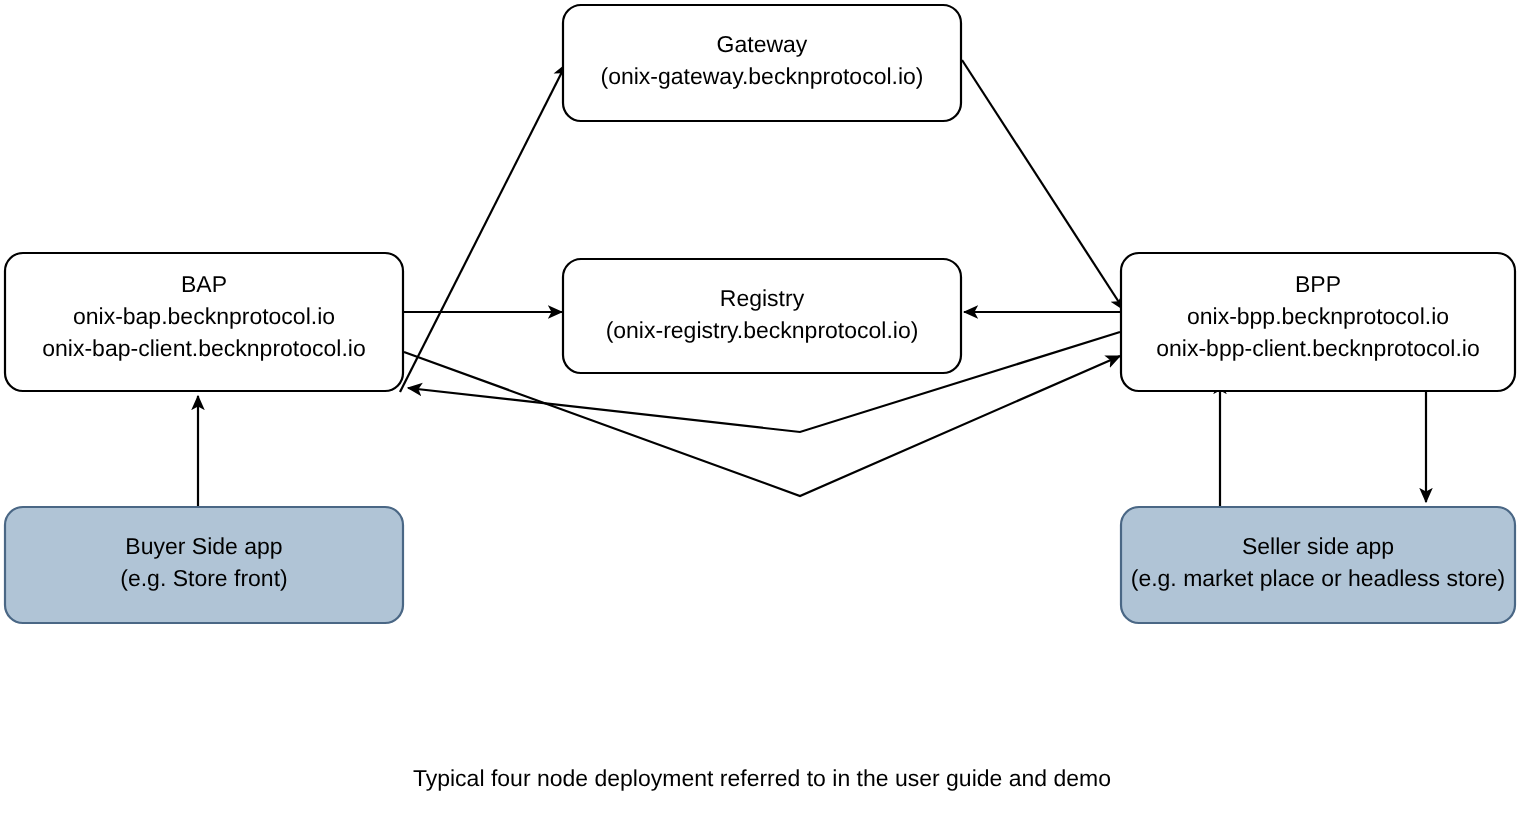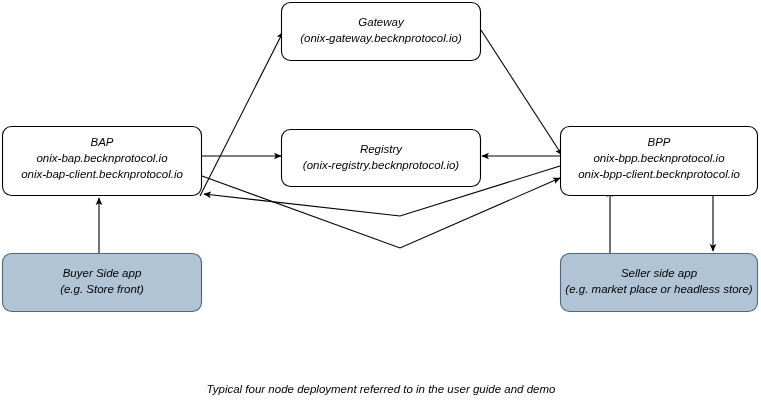--- a/index.html
+++ b/index.html
@@ -13,21 +13,20 @@
     position: relative;
     overflow: hidden;
     font-family: "Liberation Sans", sans-serif;
   }
   #diagram-root {
     position: absolute;
     left: 0;
     top: 0;
     width: 761px;
     height: 411px;
-    font-style: italic;
   }
   svg.canvas {
     position: absolute;
     left: 0;
     top: 0;
     width: 761px;
     height: 411px;
     display: block;
   }
   .node-box {

